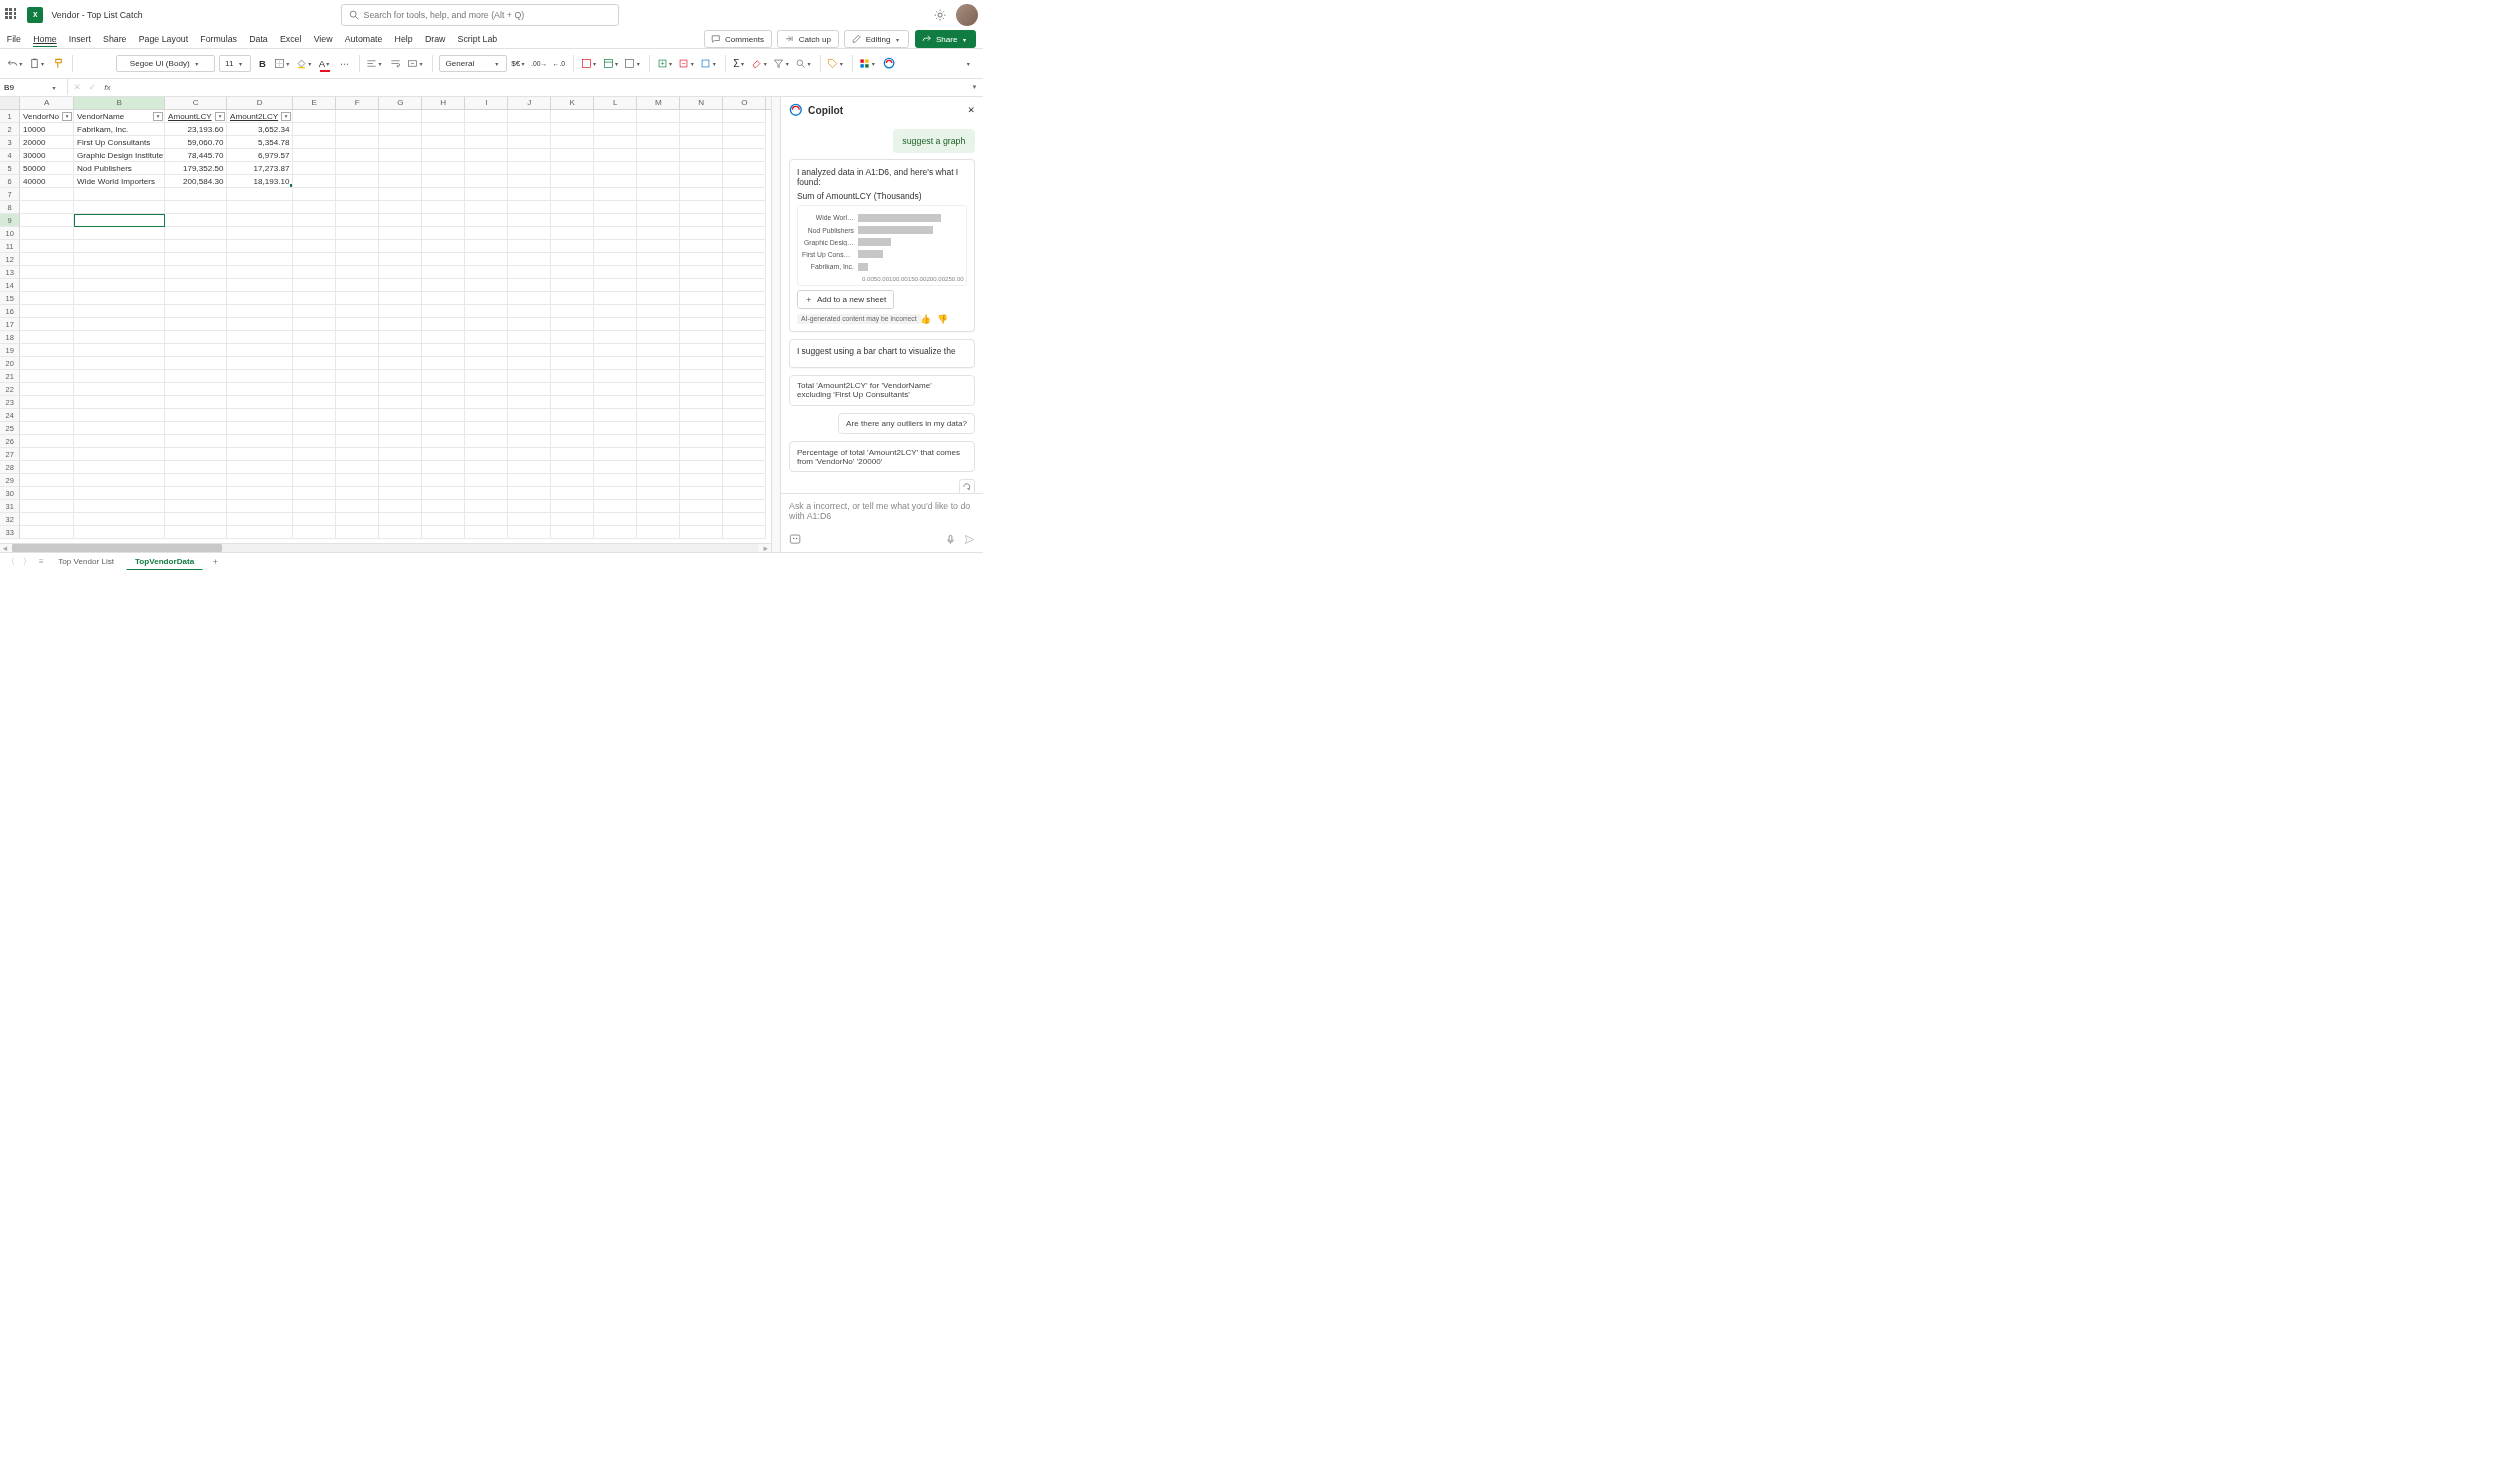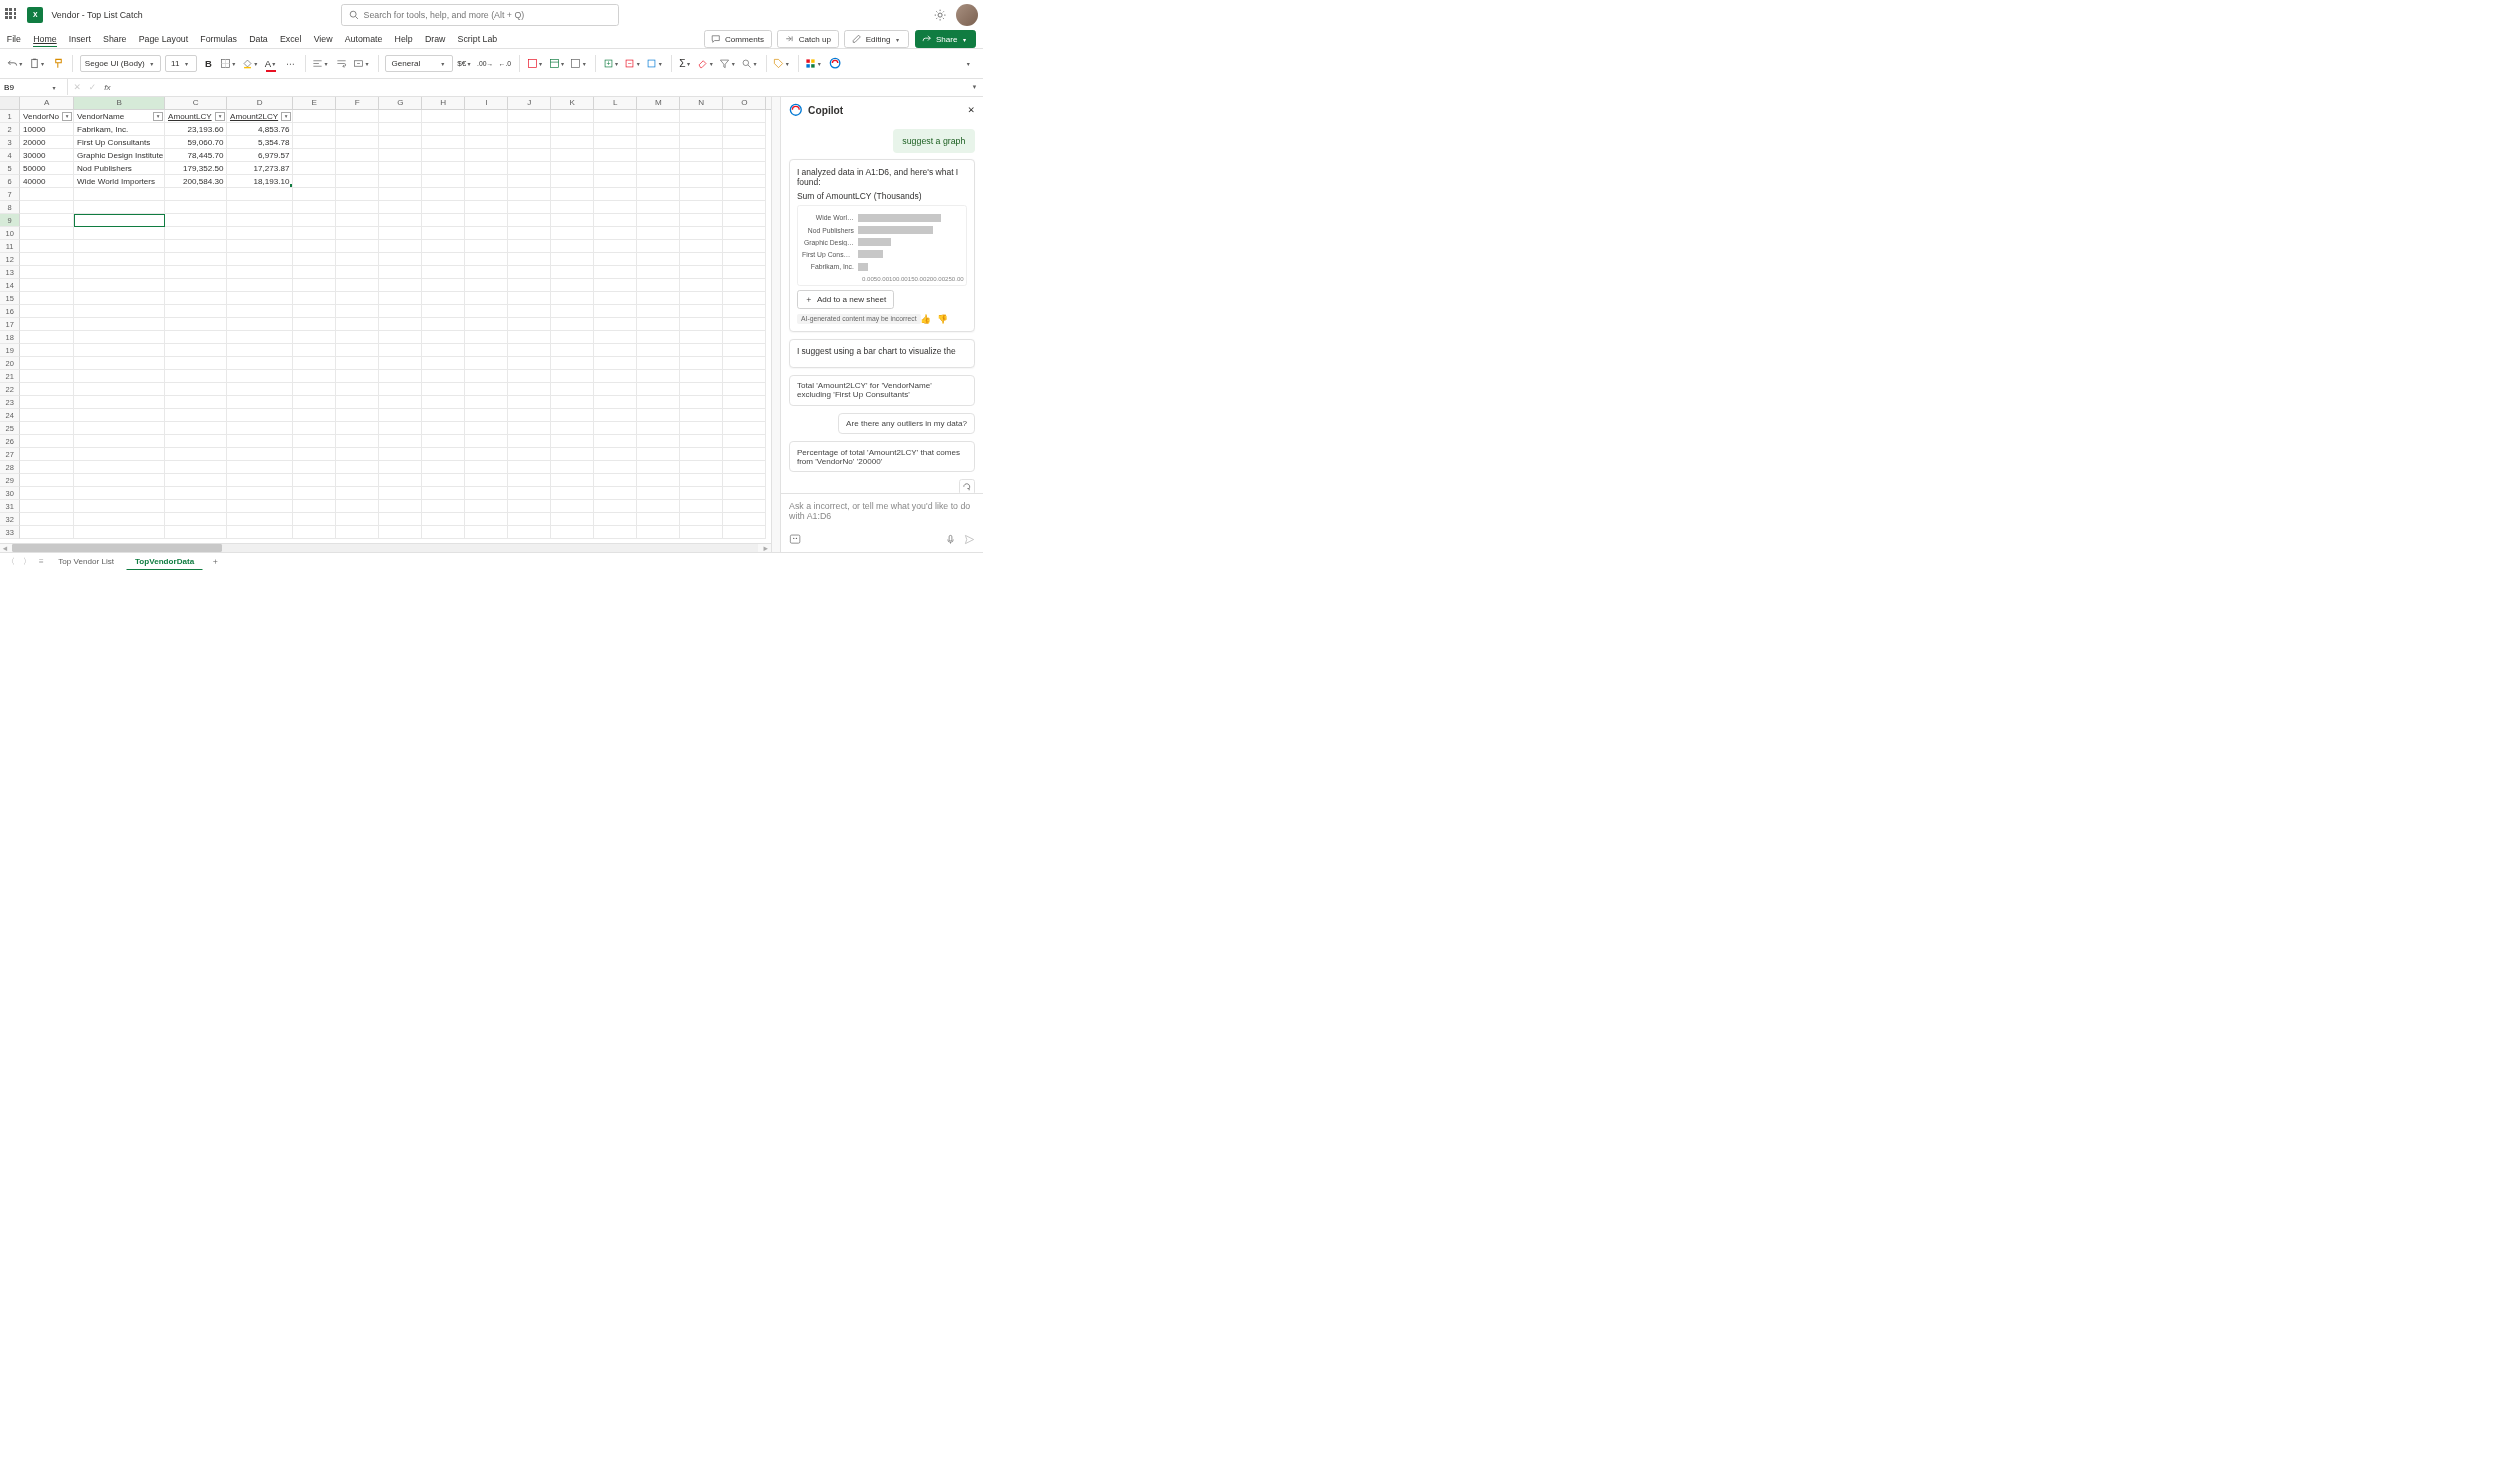--- a/index.html
+++ b/index.html
@@ -24,21 +24,21 @@
 .menu-right { margin-left: auto; display:flex; gap:5.4px; align-items:center;}
 .pill-btn { height: 17.6px; border: 0.7px solid #d1d1d1; border-radius: 2.7px; padding: 0 6.8px; display: flex; align-items: center; gap: 4.1px; font-size: 8.1px; background:#fff; cursor:pointer;}
 .pill-btn.green { background: #107c41; color:#fff; border-color:#107c41;}
 .small-icon { width:9.5px; height:9.5px; }
 
 
 .ribbon { height: 30px; display:flex; align-items:center; padding: 0 6.8px; gap:4.1px; border-bottom:0.7px solid #e1e1e1;}
 .rib-btn { min-width:15px; height:19px; display:flex; align-items:center; justify-content:center; border-radius:2px; cursor:pointer; position:relative;}
 .rib-sep { width:0.7px; height:16.3px; background:#e1e1e1; margin:0 2.7px;}
 .rib-drop { width:6.8px; font-size:6.1px; color:#616161; padding-left:1.4px;}
-.font-select { height:17.6px; border:0.7px solid #d1d1d1; border-radius:2px; padding:0 4px; display:flex; align-items:center; gap:4.1px; font-size:8.1px; min-width:68px;}
+.font-select { height:17.6px; border:0.7px solid #d1d1d1; border-radius:2px; padding:0 13px; display:flex; align-items:center; gap:4.1px; font-size:8.1px; min-width:68px;margin-left:36px;}
 .size-select { height:17.6px; border:0.7px solid #d1d1d1; border-radius:2px; padding:0 5.4px; display:flex; align-items:center; gap:4.1px; font-size:8.1px; min-width:26px;}
 .num-select { height:17.6px; border:0.7px solid #d1d1d1; border-radius:2px; padding:0 5.4px; display:flex; align-items:center; gap:4.1px; font-size:8.1px; min-width:68px;}
 .ribbon-expand { margin-left:auto; }
 
 
 .formula-row { height:17.6px; display:flex; align-items:center; border-bottom:0.7px solid #e1e1e1;}
 .name-box { width:68px; height:16.3px; border-right:0.7px solid #e1e1e1; display:flex; align-items:center; padding:0 4.1px; font-size:8.1px;}
 .name-box input { border:none; outline:none; width:47px; font-size:8.1px;}
 .fx-area { display:flex; align-items:center; gap:8.1px; padding:0 5.4px; color:#a0a0a0;}
 .fx-icon { font-style:italic; font-size:8.1px; color:#616161;}
@@ -416,21 +416,21 @@
           <div class="cell" style="width: 43px;"></div>
           <div class="cell" style="width: 43px;"></div>
           <div class="cell" style="width: 43px;"></div>
           <div class="cell" style="width: 43px;"></div>
         </div>
         <div class="grid-row">
           <div class="row-head">2</div>
           <div class="cell" style="width: 54px;">10000</div>
           <div class="cell" style="width: 91px;">Fabrikam, Inc.</div>
           <div class="cell num" style="width: 62px;">23,193.60</div>
-          <div class="cell num" style="width: 66px;">4,853.76</div>
+          <div class="cell num" style="width: 66px;">3,652.34</div>
           <div class="cell" style="width: 43px;"></div>
           <div class="cell" style="width: 43px;"></div>
           <div class="cell" style="width: 43px;"></div>
           <div class="cell" style="width: 43px;"></div>
           <div class="cell" style="width: 43px;"></div>
           <div class="cell" style="width: 43px;"></div>
           <div class="cell" style="width: 43px;"></div>
           <div class="cell" style="width: 43px;"></div>
           <div class="cell" style="width: 43px;"></div>
           <div class="cell" style="width: 43px;"></div>

